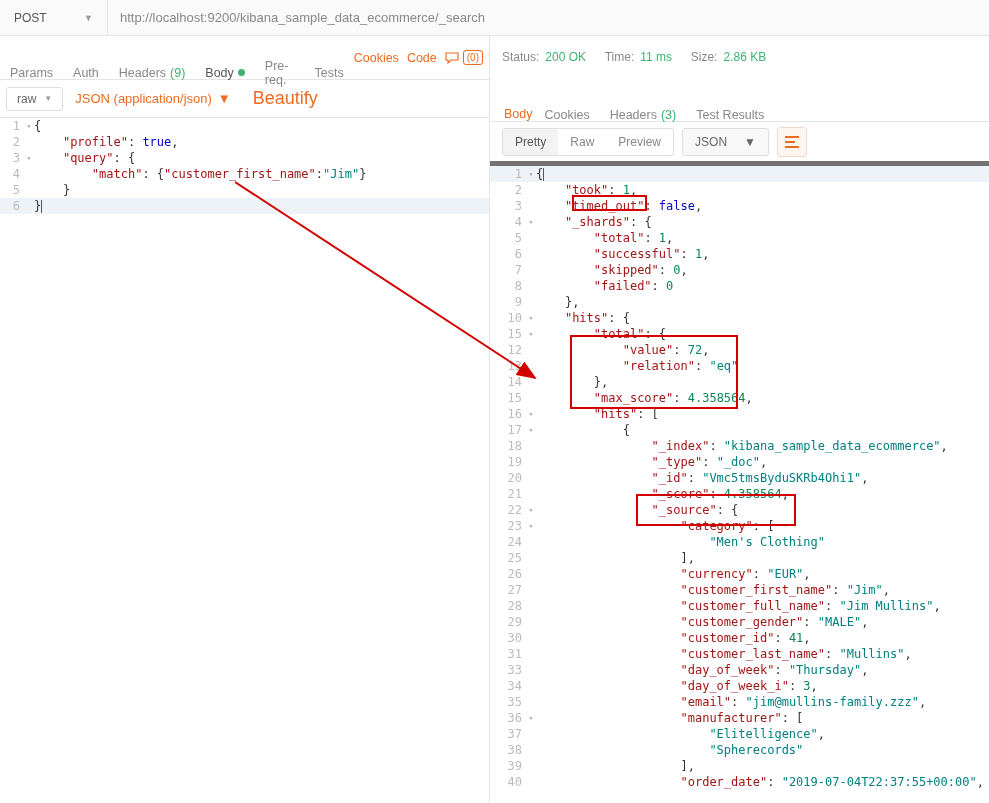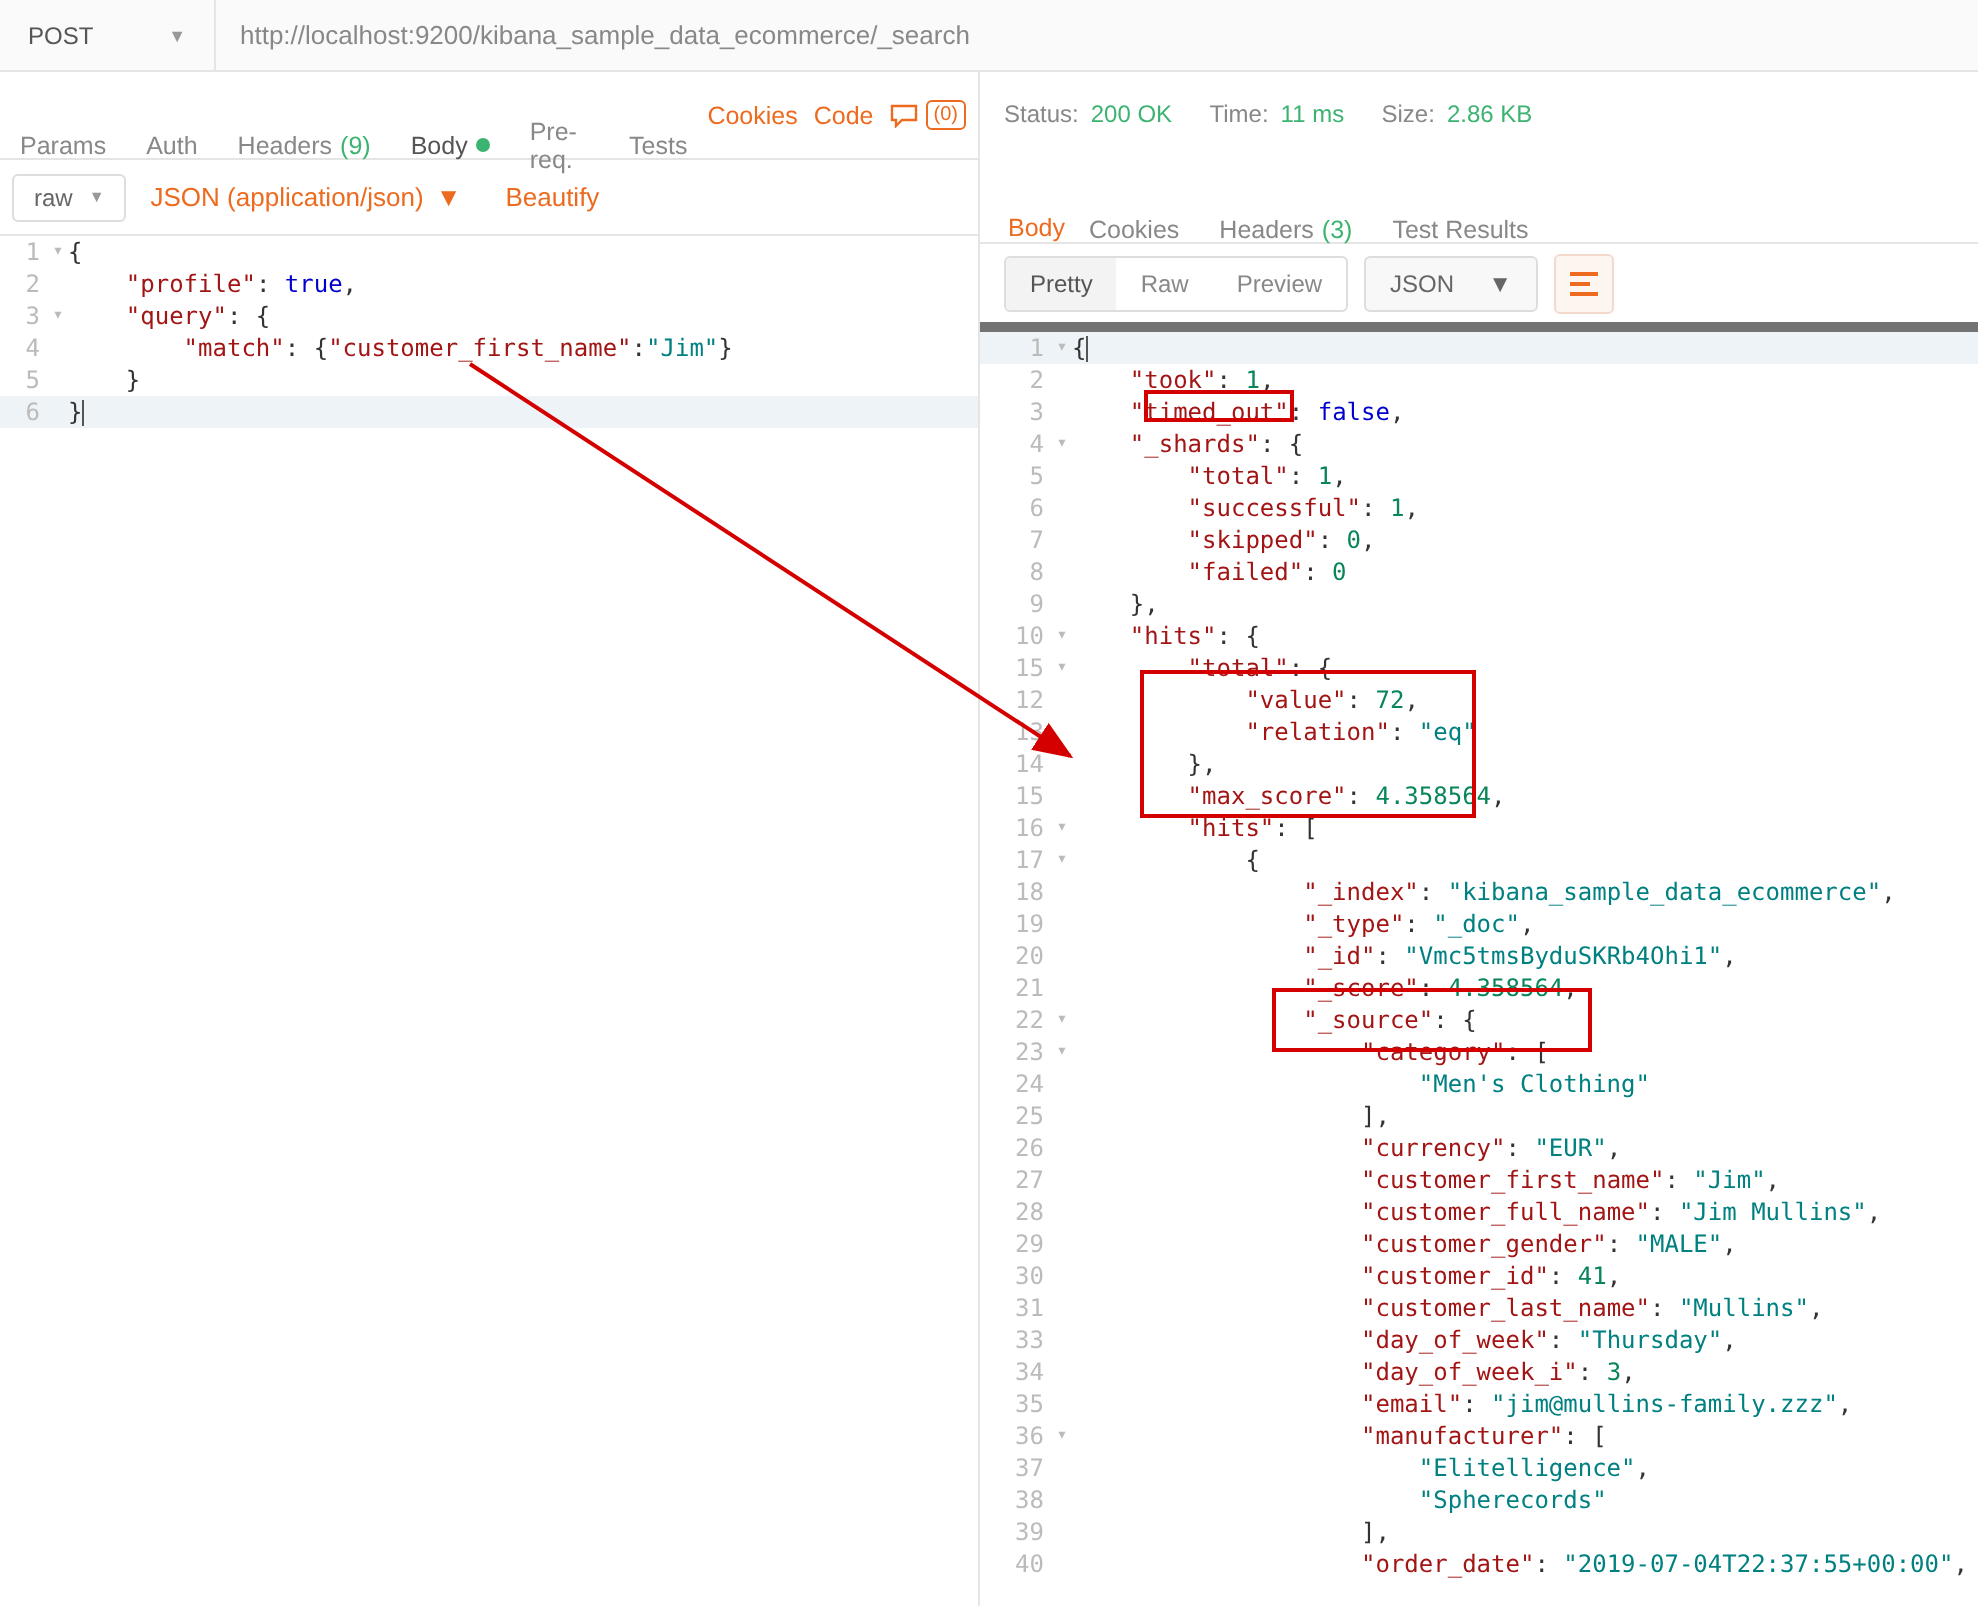--- a/index.html
+++ b/index.html
@@ -18,21 +18,21 @@
   .tab.activeR { color: #ed6b1f; }
   .tab .badge { color: #3cb371; }
   .dot-green { width: 7px; height: 7px; border-radius: 50%; background: #3cb371; display: inline-block; }
   .cookies-code { margin-left: auto; display: flex; gap: 8px; align-items: center; }
   .cc-link { color: #ed6b1f; font-size: 12.5px; cursor: pointer; display: flex; align-items: center; gap: 4px; }
   .sq-badge { display: inline-block; border: 1px solid #ed6b1f; color: #ed6b1f; font-size: 10px; padding: 0 3px; border-radius: 3px; line-height: 13px; }
   .body-controls { height: 38px; display: flex; align-items: center; padding: 0 6px; gap: 6px; border-bottom: 1px solid #e5e5e5; }
   .dd-small { border: 1px solid #ddd; padding: 4px 10px; border-radius: 3px; color: #666; font-size: 12px; display: flex; align-items: center; gap: 8px; cursor: pointer; }
   .dd-small .caret { font-size: 8px; color: #999; }
   .lang-dd { color: #ed6b1f; font-size: 13px; display: flex; align-items: center; gap: 6px; cursor: pointer; padding: 0 6px; }
-  .beautify { color: #ed6b1f; font-size: 13px; margin-left: 10px; cursor: pointer; }
+  .beautify { color: #ed6b1f; font-size: 18px; margin-left: 10px; cursor: pointer; }
   .editor { flex: 1; overflow: auto; background: #fff; }
   .editor-line { display: flex; min-height: 16px; font-family: Consolas, Menlo, monospace; font-size: 12px; line-height: 16px; }
   .gutter { width: 24px; text-align: right; color: #bbb; padding-right: 4px; user-select: none; flex-shrink: 0; }
   .fold { width: 10px; color: #bbb; font-size: 9px; flex-shrink: 0; user-select: none; text-align: center; }
   .code { white-space: pre; color: #333; }
   .line-active { background: #eef3f8; }
   .k-key { color: #a31515; }
   .k-str { color: #008080; }
   .k-num { color: #098658; }
   .k-bool { color: #0000cc; }

